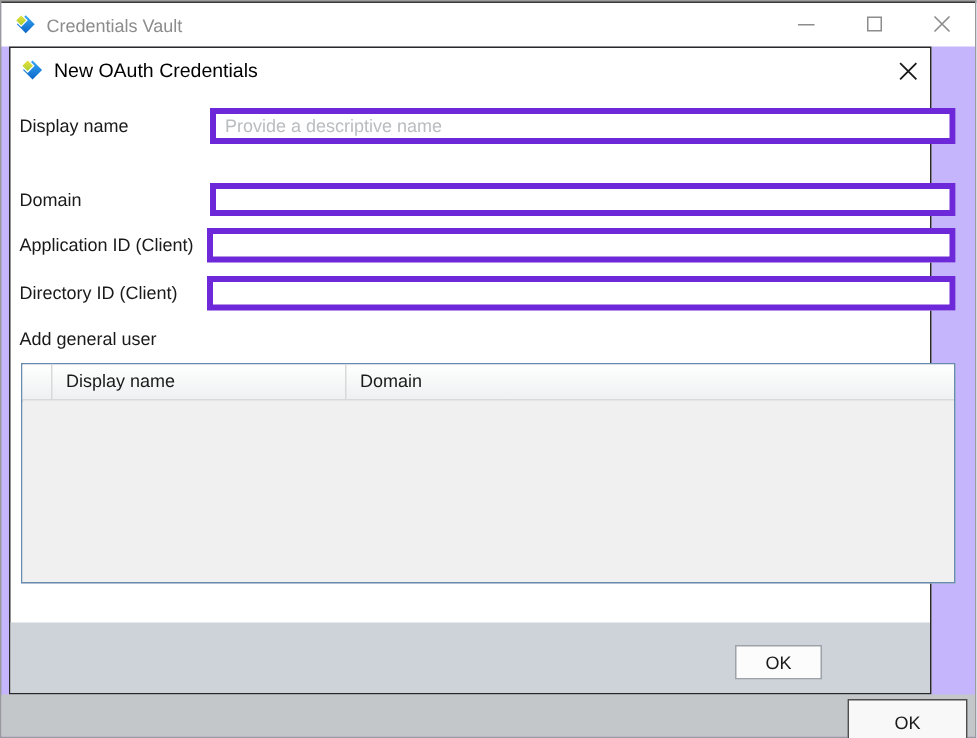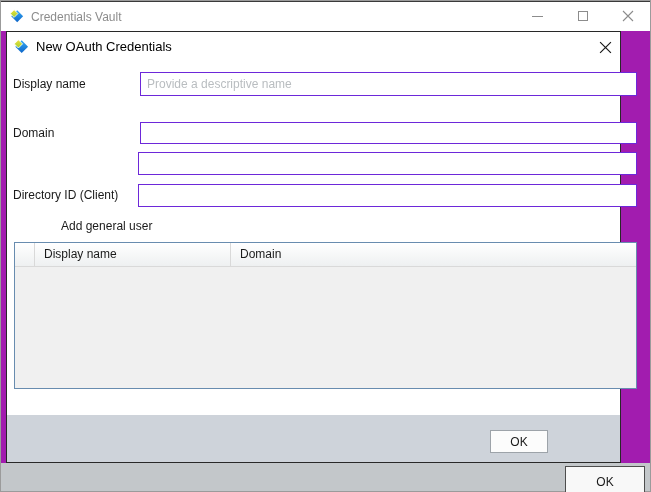--- a/index.html
+++ b/index.html
@@ -6,21 +6,21 @@
   html, body { width: 651px; height: 492px; overflow: hidden; }
   body {
     position: relative;
     font-family: "Liberation Sans", sans-serif;
     font-size: 12px;
     color: #1a1a1a;
     background: #ffffff;
   }
   .window {
     position: absolute; inset: 0;
-    background: #a21caf;
+    background: #c4b5fd;
     box-shadow: inset 0 0 0 1px #9b9b9b, inset 0 2px 0 #3a3a3a;
   }
   
   .titlebar {
     position: absolute; left: 1px; right: 1px; top: 2px; height: 29px;
     background: #ffffff;
     display: flex; align-items: center;
   }
   .titlebar .app-icon { position: absolute; left: 9px; top: 7px; }
   .title-text { position: absolute; left: 30px; top: 8px; color: #8c8c8c; font-size: 12px; }
@@ -32,30 +32,30 @@
   .dialog {
     position: absolute; left: 6px; top: 31px; width: 615px; height: 432px;
     background: #ffffff; border: 1px solid #282828;
   }
   .dlg-header-icon { position: absolute; left: 7px; top: 7px; }
   .dlg-title { position: absolute; left: 29px; top: 7px; font-size: 13px; line-height: 16px; color: #000; }
   .dlg-close { position: absolute; right: 6px; top: 6px; width: 18px; height: 18px; display: flex; align-items: center; justify-content: center; background: transparent; border: 0; cursor: default; }
   .fl { position: absolute; left: 6px; line-height: 16px; color: #1a1a1a; }
   .fl1 { top: 44px; } .fl2 { top: 93px; } .fl3 { top: 123px; } .fl4 { top: 155px; }
   .fi {
-    position: absolute; border: 1px solid #6d28d9; background: #ffffff;
+    position: absolute; border: 4px solid #6d28d9; background: #ffffff;
     font-family: "Liberation Sans", sans-serif; font-size: 12px; color: #1a1a1a;
     padding: 0 6px; outline: none;
   }
   .fi::placeholder { color: #b9bdc0; opacity: 1; }
   .fi1 { left: 133px; top: 40px; width: 497px; height: 24px; }
   .fi2 { left: 133px; top: 90px; width: 497px; height: 22px; }
   .fi3 { left: 131px; top: 120px; width: 499px; height: 23px; }
   .fi4 { left: 131px; top: 152px; width: 499px; height: 23px; }
-  .section-label { position: absolute; left: 6px; top: 186px; line-height: 16px; margin-left: 48px; }
+  .section-label { position: absolute; left: 6px; top: 186px; line-height: 16px; }
   
   .grid {
     position: absolute; left: 7px; top: 210px; width: 623px; height: 147px;
     border: 1px solid #688caf; background: #f0f0f0;
   }
   .grid-header {
     display: grid; grid-template-columns: 20px 196px 205px 1fr; height: 24px;
     background: linear-gradient(#ffffff, #eef0f1);
     border-bottom: 1px solid #d9d9d9;
   }
@@ -132,20 +132,21 @@
         <path d="M1 1 L11 11 M11 1 L1 11" stroke="#1a1a1a" stroke-width="1.1" fill="none"></path>
       </svg>
     </button>
 
     <label class="fl fl1">Display name</label>
     <input class="fi fi1" type="text" placeholder="Provide a descriptive name" value="" style="">
 
     <label class="fl fl2">Domain</label>
     <input class="fi fi2" type="text" placeholder="" value="" style="">
 
+    <label class="fl fl3">Application ID (Client)</label>
     <input class="fi fi3" type="text" placeholder="" value="" style="">
 
     <label class="fl fl4">Directory ID (Client)</label>
     <input class="fi fi4" type="text" placeholder="" value="" style="">
 
     <div class="section-label">Add general user</div>
 
     <div class="grid">
       <div class="grid-header">
         <div class="gh sel"></div>

